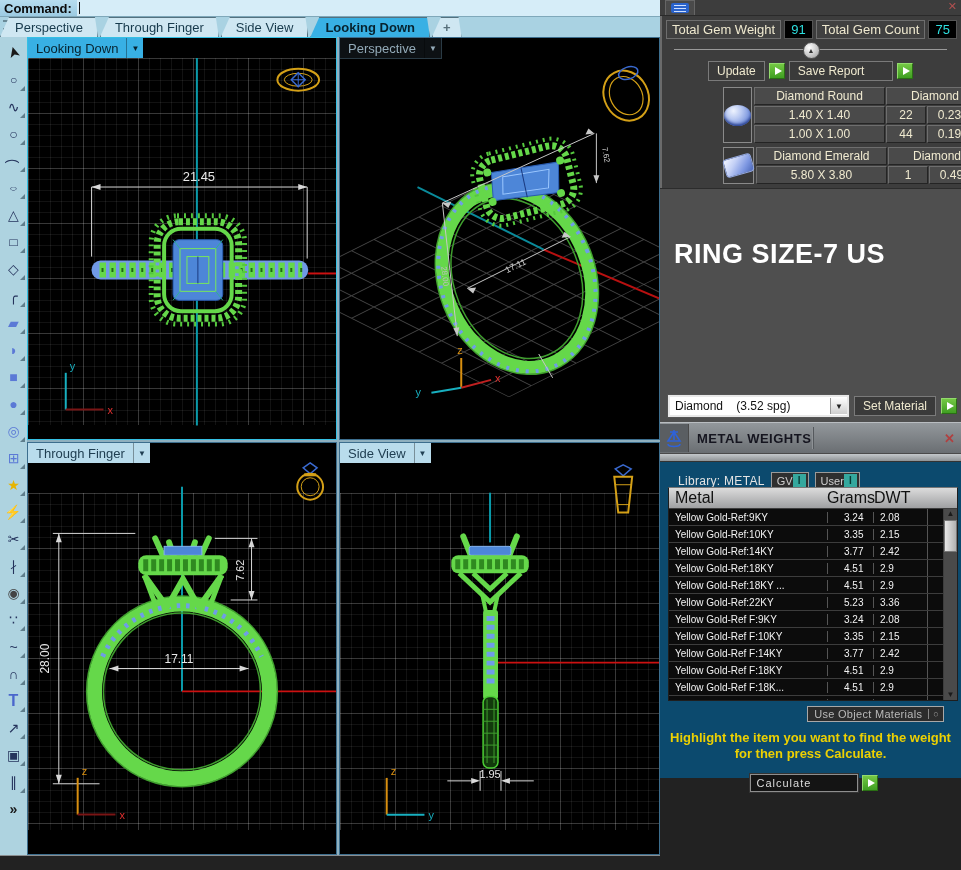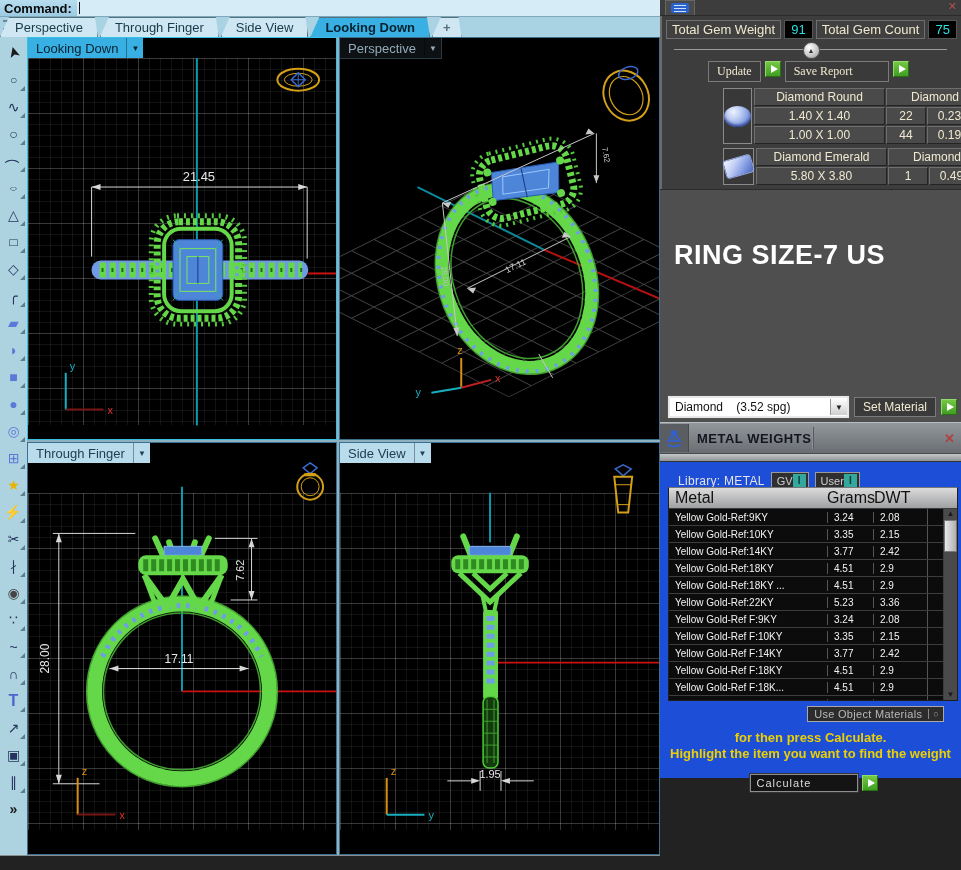--- a/index.html
+++ b/index.html
@@ -58,21 +58,21 @@
   .rp-tab{width:28px;height:14px;background:#4a4a4a;border:1px solid #666;border-bottom:none;margin-left:5px;display:flex;align-items:center;justify-content:center;}
   .list-icon{width:18px;height:10px;background:#2a63cc;border-radius:2px;position:relative;}
   .list-icon::before{content:"";position:absolute;left:3px;right:3px;top:2px;height:1px;background:#cfe0ff;box-shadow:0 3px 0 #cfe0ff,0 6px 0 #cfe0ff;}
   .rp-close{position:absolute;right:4px;top:0;color:#b05050;font-size:11px;}
   .totals-row{display:flex;align-items:center;margin:4px 4px 0 6px;gap:3px;}
   .tot-label{background:#404040;border:1px solid #6e6e6e;font-size:13px;color:#efe9cf;padding:1px 5px;white-space:nowrap;}
   .tot-value{background:#000;border:1px solid #555;color:#2ddfdf;font-size:13px;width:32px;text-align:center;padding:1px 0;}
   .slider-row{height:16px;position:relative;margin:3px 14px 0 14px;}
   .slider-line{position:absolute;left:0;right:0;top:7px;height:1px;background:#999;}
   .slider-knob{position:absolute;left:50%;top:0;width:15px;height:15px;margin-left:-8px;border-radius:50%;background:radial-gradient(circle at 35% 30%,#fff,#b9b9b9 70%,#8a8a8a);border:1px solid #555;display:flex;align-items:center;justify-content:center;font-size:7px;color:#333;}
-  .btn-row{display:flex;margin:3px 0 0 48px;gap:4px;font-family:Liberation Serif, serif;}
+  .btn-row{display:flex;align-items:center;margin:3px 0 0 48px;gap:4px;}
   .dk-btn{background:#3a3a3a;border:1px solid #7a7a7a;color:#efe9cf;font-size:12px;padding:2px 8px;font-family:inherit;text-align:left;}
   .dk-btn.wide{width:104px;}
   .play{width:16px;height:16px;background:linear-gradient(#74c844,#3f9e22);border:1px solid #2a6e14;border-top-color:#93da6d;border-left-color:#93da6d;position:relative;flex:none;}
   .play::after{content:"";position:absolute;left:5px;top:3px;border-left:7px solid #fff;border-top:4px solid transparent;border-bottom:4px solid transparent;}
   .play.sm{width:14px;height:14px;}
   .play.sm::after{left:4px;top:3px;border-left-width:6px;border-top-width:3.5px;border-bottom-width:3.5px;}
   
   .gem-table{margin:6px 4px 0 19px;padding-left:44px;}
   .gem-group{display:flex;margin-bottom:4px;}
   .gem-icon-box{width:40px;border:1px solid #8a8a8a;background:#383838;display:flex;align-items:center;justify-content:center;margin-right:2px;}
@@ -83,42 +83,42 @@
   .gc.mat{grid-column:2 / span 2;}
   .gc.hempty{background:transparent;border:none;}
   .gplay{display:flex;align-items:center;justify-content:center;background:transparent;}
   
   .ring-size-box{background:#4f4f4f;margin-top:4px;height:233px;position:relative;border-top:1px solid #2c2c2c;}
   .ring-size-text{position:absolute;left:14px;top:50px;font-size:27px;font-weight:bold;color:#fff;letter-spacing:.5px;}
   .material-row{position:absolute;left:8px;right:4px;bottom:5px;display:flex;align-items:center;gap:5px;}
   .dropdown{flex:1;max-width:172px;background:#fff;border:2px solid #e8e8e8;outline:1px solid #555;height:18px;display:flex;align-items:center;font-size:12px;color:#111;padding-left:5px;white-space:pre;}
   .dd-arrow{margin-left:auto;width:16px;height:16px;background:linear-gradient(#fdfdfd,#cfcfcf);border-left:1px solid #999;display:flex;align-items:center;justify-content:center;font-size:8px;color:#222;}
   
-  .mw-panel{position:absolute;left:0;right:0;top:422px;bottom:0;background:#1d4ed8;}
+  .mw-panel{position:absolute;left:0;right:0;top:422px;bottom:0;background:#0c4a6e;}
   .mw-header{height:30px;background:linear-gradient(#93989c,#6a6e72);display:flex;align-items:center;border-top:1px solid #b9bdc1;border-bottom:1px solid #4a4a4a;position:relative;}
   .mw-icon{width:28px;height:28px;background:#5a5e62;border-right:1px solid #4a4a4a;display:flex;align-items:center;justify-content:center;}
   .mw-title{font-size:13px;font-weight:bold;color:#15151f;margin-left:8px;letter-spacing:.5px;}
   .mw-div{position:absolute;left:152px;top:4px;bottom:4px;width:1px;background:#8e9296;box-shadow:1px 0 0 #55595d;}
   .mw-close{position:absolute;right:6px;font-size:13px;color:#b04040;font-weight:bold;}
   .mw-subbar{height:7px;background:linear-gradient(#c3c7ca,#8f9396);border-bottom:1px solid #333;}
   .lib-row{display:flex;align-items:center;margin:10px 6px 0 18px;}
   .lib-label{font-size:12px;color:#e4e4e4;letter-spacing:.3px;}
   .tog-btn{margin-left:6px;border:1px solid #9a9a9a;background:#2f2f2f;color:#cfcfcf;font-size:11px;display:inline-flex;align-items:center;padding:1px 2px 1px 5px;}
   .tog-btn:first-of-type{margin-left:auto;}
   .tog-sq{width:13px;height:13px;background:#35a89e;color:#063c36;font-weight:bold;font-size:10px;display:flex;align-items:center;justify-content:center;}
   .mtable{position:absolute;left:8px;right:3px;top:65px;height:212px;background:#3d3d3d;border:1px solid #1e1e1e;border-top-color:#777;}
   .mt-head{height:20px;background:linear-gradient(#dcdcdc,#9fa0a2);display:flex;align-items:center;color:#111;font-size:16px;}
   .mt-head .h1{width:152px;padding-left:6px;}
   .mt-head .h2{width:47px;}
   .mt-head .h3{width:55px;}
   .mt-body{position:absolute;left:0;right:14px;top:21px;bottom:0;overflow:hidden;}
   .mrow{height:16px;background:#0c0c0c;margin-bottom:1px;display:flex;align-items:center;color:#f2f2f2;font-size:10px;white-space:nowrap;}
   .mc{overflow:hidden;}
   .m1{width:152px;padding-left:6px;flex:none;}
-  .m2{width:46px;border-left:1px solid #555;padding-left:6px;flex:none;box-sizing:border-box;}
+  .m2{width:46px;border-left:1px solid #555;padding-left:16px;flex:none;box-sizing:border-box;}
   .m3{width:54px;border-left:1px solid #555;padding-left:6px;flex:none;box-sizing:border-box;}
   .m4{flex:1;border-left:1px solid #555;align-self:stretch;}
   .mt-scroll{position:absolute;right:0;top:21px;bottom:0;width:13px;background:#4a4a4a;display:flex;flex-direction:column;align-items:center;}
   .sc-up,.sc-down{font-size:8px;color:#1a1a1a;line-height:10px;}
   .sc-thumb{width:11px;height:30px;background:linear-gradient(90deg,#e8e8e8,#b0b0b0);border:1px solid #777;margin-top:1px;}
   .sc-down{margin-top:auto;}
   .uom-row{position:absolute;right:17px;top:282px;}
   .uom{display:inline-flex;align-items:center;border:1px solid #a8a8a8;background:#2c2c2c;color:#b9b9b9;font-size:11px;padding:1px 0 1px 6px;letter-spacing:.3px;font-family:inherit;}
   .uom-circle{border-left:1px solid #888;margin-left:6px;padding:0 4px;color:#9a9a9a;font-size:9px;}
   .instruction{margin-top:0;position:absolute;left:0;right:0;top:308px;text-align:center;color:#ecd002;font-weight:bold;font-size:13px;line-height:16px;}
@@ -642,22 +642,22 @@
       </div>
 
       <div class="uom-row">
         <button class="uom">
           <span>Use Object Materials</span>
           <span class="uom-circle">○</span>
         </button>
       </div>
 
       <div class="instruction">
+        <div>Highlight the item you want to find the weight</div>
         <div>for then press Calculate.</div>
-        <div>Highlight the item you want to find the weight</div>
       </div>
 
       <div class="calc-row">
         <button class="calc-btn">Calculate</button>
         <button class="play"></button>
       </div>
     </div>
   </div>
 </div>
 

